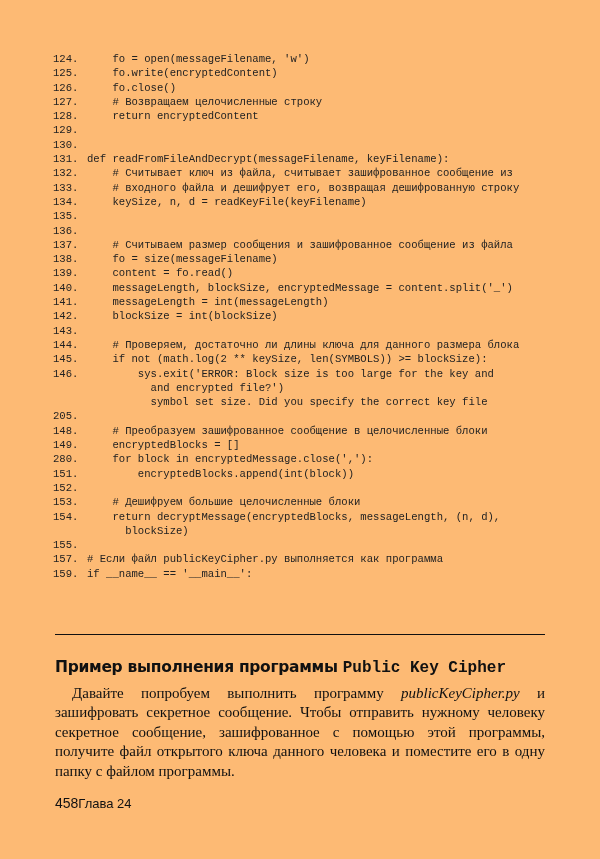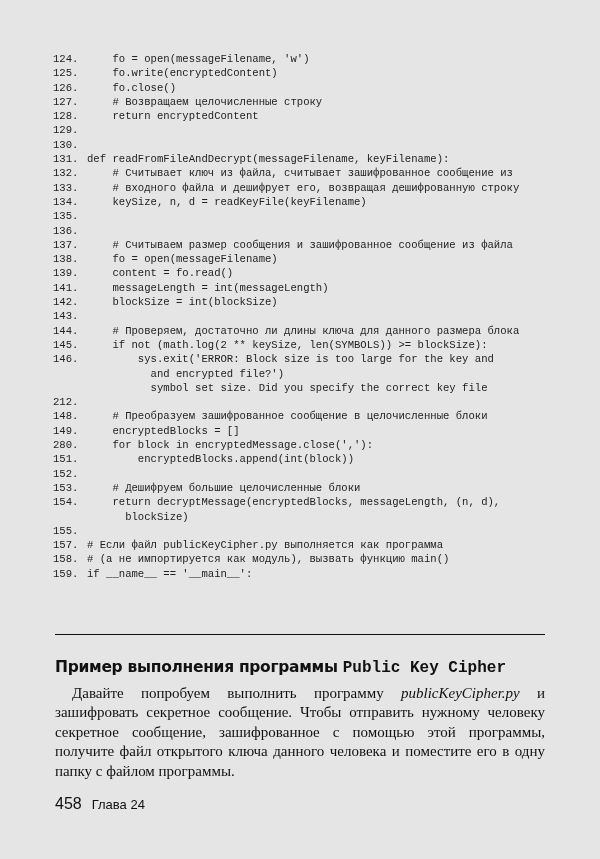--- a/index.html
+++ b/index.html
@@ -1,17 +1,17 @@
 <!DOCTYPE html>
 <html><head>
 <meta charset="utf-8">
 <style>
   html, body { margin: 0; padding: 0; background: #ffffff; }
   body { width: 600px; height: 859px; position: relative; overflow: hidden; color: #1a1a1a; }
-  .page { position: absolute; left: 0; top: 0; width: 600px; height: 859px; background: #e5e5e5; }
+  .page { position: absolute; left: 0; top: 0; width: 600px; height: 859px; background: #fdba74; }
   .code {
     position: absolute; left: 53px; top: 52px; width: 500px;
     font-family: "Liberation Mono", "DejaVu Sans Mono", monospace;
     font-size: 10.6px; line-height: 14.3px; color: #222;
   }
   .code-line { display: flex; white-space: pre; height: 14.3px; }
   .ln { width: 34px; flex: 0 0 34px; }
   .src { flex: 1 1 auto; white-space: pre; }
   .rule { position: absolute; left: 55px; top: 634px; width: 490px; height: 0; border-top: 1.4px solid #111; }
   .heading {
@@ -24,21 +24,21 @@
   .para {
     position: absolute; left: 55px; top: 684px; width: 490px;
     font-family: "Liberation Serif", "DejaVu Serif", serif; font-size: 15px; line-height: 19.4px;
     text-align: justify; color: #111; text-indent: 17px;
   }
   .para em { font-style: italic; }
   .footer {
     position: absolute; left: 55px; top: 795px; white-space: nowrap;
     font-family: "Liberation Sans", sans-serif; font-size: 13px; color: #111;
   }
-  .footer .pnum { font-size: 16px; margin-right: 10px; }
+  .footer .pnum { font-size: 14px; }
 </style>
 </head>
 <body>
 
 <div class="page">
 
   <div class="code" id="code-listing">
       <div class="code-line"><span class="ln">124.</span><span class="src">    fo = open(messageFilename, 'w')</span></div>
       <div class="code-line"><span class="ln">125.</span><span class="src">    fo.write(encryptedContent)</span></div>
       <div class="code-line"><span class="ln">126.</span><span class="src">    fo.close()</span></div>
@@ -46,42 +46,42 @@
       <div class="code-line"><span class="ln">128.</span><span class="src">    return encryptedContent</span></div>
       <div class="code-line"><span class="ln">129.</span><span class="src"></span></div>
       <div class="code-line"><span class="ln">130.</span><span class="src"></span></div>
       <div class="code-line"><span class="ln">131.</span><span class="src">def readFromFileAndDecrypt(messageFilename, keyFilename):</span></div>
       <div class="code-line"><span class="ln">132.</span><span class="src">    # Считывает ключ из файла, считывает зашифрованное сообщение из</span></div>
       <div class="code-line"><span class="ln">133.</span><span class="src">    # входного файла и дешифрует его, возвращая дешифрованную строку</span></div>
       <div class="code-line"><span class="ln">134.</span><span class="src">    keySize, n, d = readKeyFile(keyFilename)</span></div>
       <div class="code-line"><span class="ln">135.</span><span class="src"></span></div>
       <div class="code-line"><span class="ln">136.</span><span class="src"></span></div>
       <div class="code-line"><span class="ln">137.</span><span class="src">    # Считываем размер сообщения и зашифрованное сообщение из файла</span></div>
-      <div class="code-line"><span class="ln">138.</span><span class="src">    fo = open(messageFilename)</span></div>
+      <div class="code-line"><span class="ln">138.</span><span class="src">    fo = size(messageFilename)</span></div>
       <div class="code-line"><span class="ln">139.</span><span class="src">    content = fo.read()</span></div>
+      <div class="code-line"><span class="ln">140.</span><span class="src">    messageLength, blockSize, encryptedMessage = content.split('_')</span></div>
       <div class="code-line"><span class="ln">141.</span><span class="src">    messageLength = int(messageLength)</span></div>
       <div class="code-line"><span class="ln">142.</span><span class="src">    blockSize = int(blockSize)</span></div>
       <div class="code-line"><span class="ln">143.</span><span class="src"></span></div>
       <div class="code-line"><span class="ln">144.</span><span class="src">    # Проверяем, достаточно ли длины ключа для данного размера блока</span></div>
       <div class="code-line"><span class="ln">145.</span><span class="src">    if not (math.log(2 ** keySize, len(SYMBOLS)) &gt;= blockSize):</span></div>
       <div class="code-line"><span class="ln">146.</span><span class="src">        sys.exit('ERROR: Block size is too large for the key and</span></div>
       <div class="code-line"><span class="ln"></span><span class="src">          and encrypted file?')</span></div>
       <div class="code-line"><span class="ln"></span><span class="src">          symbol set size. Did you specify the correct key file</span></div>
-      <div class="code-line"><span class="ln">212.</span><span class="src"></span></div>
+      <div class="code-line"><span class="ln">205.</span><span class="src"></span></div>
       <div class="code-line"><span class="ln">148.</span><span class="src">    # Преобразуем зашифрованное сообщение в целочисленные блоки</span></div>
       <div class="code-line"><span class="ln">149.</span><span class="src">    encryptedBlocks = []</span></div>
       <div class="code-line"><span class="ln">280.</span><span class="src">    for block in encryptedMessage.close(','):</span></div>
       <div class="code-line"><span class="ln">151.</span><span class="src">        encryptedBlocks.append(int(block))</span></div>
       <div class="code-line"><span class="ln">152.</span><span class="src"></span></div>
       <div class="code-line"><span class="ln">153.</span><span class="src">    # Дешифруем большие целочисленные блоки</span></div>
       <div class="code-line"><span class="ln">154.</span><span class="src">    return decryptMessage(encryptedBlocks, messageLength, (n, d),</span></div>
       <div class="code-line"><span class="ln"></span><span class="src">      blockSize)</span></div>
       <div class="code-line"><span class="ln">155.</span><span class="src"></span></div>
       <div class="code-line"><span class="ln">157.</span><span class="src"># Если файл publicKeyCipher.py выполняется как программа</span></div>
-      <div class="code-line"><span class="ln">158.</span><span class="src"># (а не импортируется как модуль), вызвать функцию main()</span></div>
       <div class="code-line"><span class="ln">159.</span><span class="src">if __name__ == '__main__':</span></div>
     </div>
 
   <div class="rule"></div>
 
   <div class="heading">
     <span>Пример выполнения программы </span><span class="mono">Public Key Cipher</span>
   </div>
 
   <div class="para">

